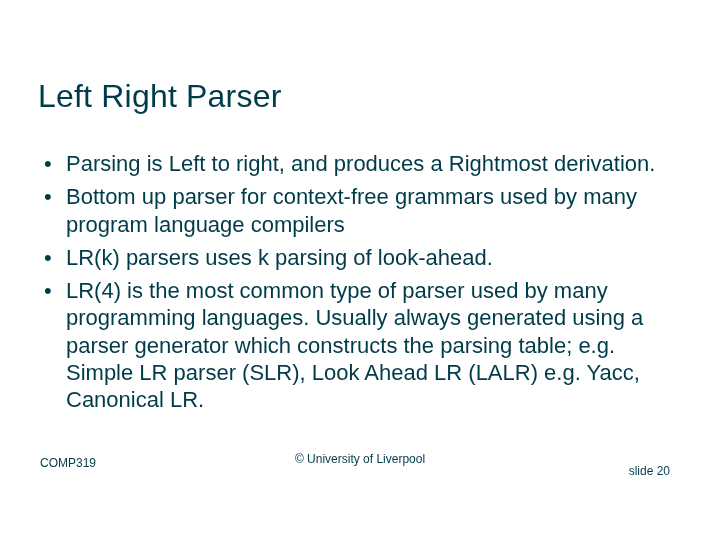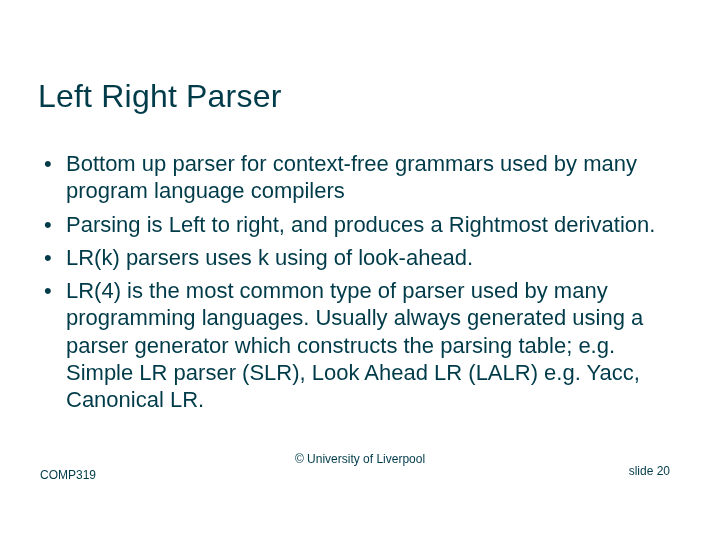--- a/index.html
+++ b/index.html
@@ -4,35 +4,35 @@
 <style>
   * { margin: 0; padding: 0; box-sizing: border-box; }
   html, body { width: 720px; height: 540px; background: #ffffff; font-family: Arial, Helvetica, sans-serif; color: #003b49; }
   .slide { width: 720px; height: 512px; position: relative; padding: 2px; }
   .title { position: absolute; top: 78px; left: 38px; font-size: 32px; font-weight: 400; letter-spacing: 0.2px; }
   .body { position: absolute; top: 150px; left: 38px; right: 38px; }
   .bullets { list-style: none; font-size: 22px; line-height: 1.24; }
   .bullets > li { position: relative; padding-left: 28px; margin-bottom: 6px; text-align: left; }
   .bullets > li::before { content: "•"; position: absolute; left: 6px; top: 0; font-size: 22px; }
   .footer { position: absolute; bottom: 30px; left: 0; right: 0; font-size: 12px; }
-  .footer .course { position: absolute; left: 40px; bottom: 0; }
+  .footer .course { position: absolute; left: 40px; bottom: 12px; }
   .footer .copyright { position: absolute; left: 50%; transform: translateX(-50%); bottom: 16px; }
   .footer .slidenum { position: absolute; right: 50px; bottom: 4px; }
 </style>
 </head>
 <body>
 
 <div class="slide">
   <h1 class="title">Left Right Parser</h1>
 
   <div class="body">
     <ul class="bullets">
+      <li>Parsing is Left to right, and produces a Rightmost derivation.</li>
       <li>Bottom up parser for context-free grammars used by many program language compilers</li>
-      <li>Parsing is Left to right, and produces a Rightmost derivation.</li>
-      <li>LR(k) parsers uses k using of look-ahead.</li>
+      <li>LR(k) parsers uses k parsing of look-ahead.</li>
       <li>LR(4) is the most common type of parser used by many programming languages. Usually always generated using a parser generator which constructs the parsing table; e.g. Simple LR parser (SLR), Look Ahead LR (LALR) e.g. Yacc, Canonical LR.</li>
     </ul>
   </div>
 
   <div class="footer">
     <span class="course">COMP319</span>
     <span class="copyright">© University of Liverpool</span>
     <span class="slidenum">slide  20</span>
   </div>
 </div>

